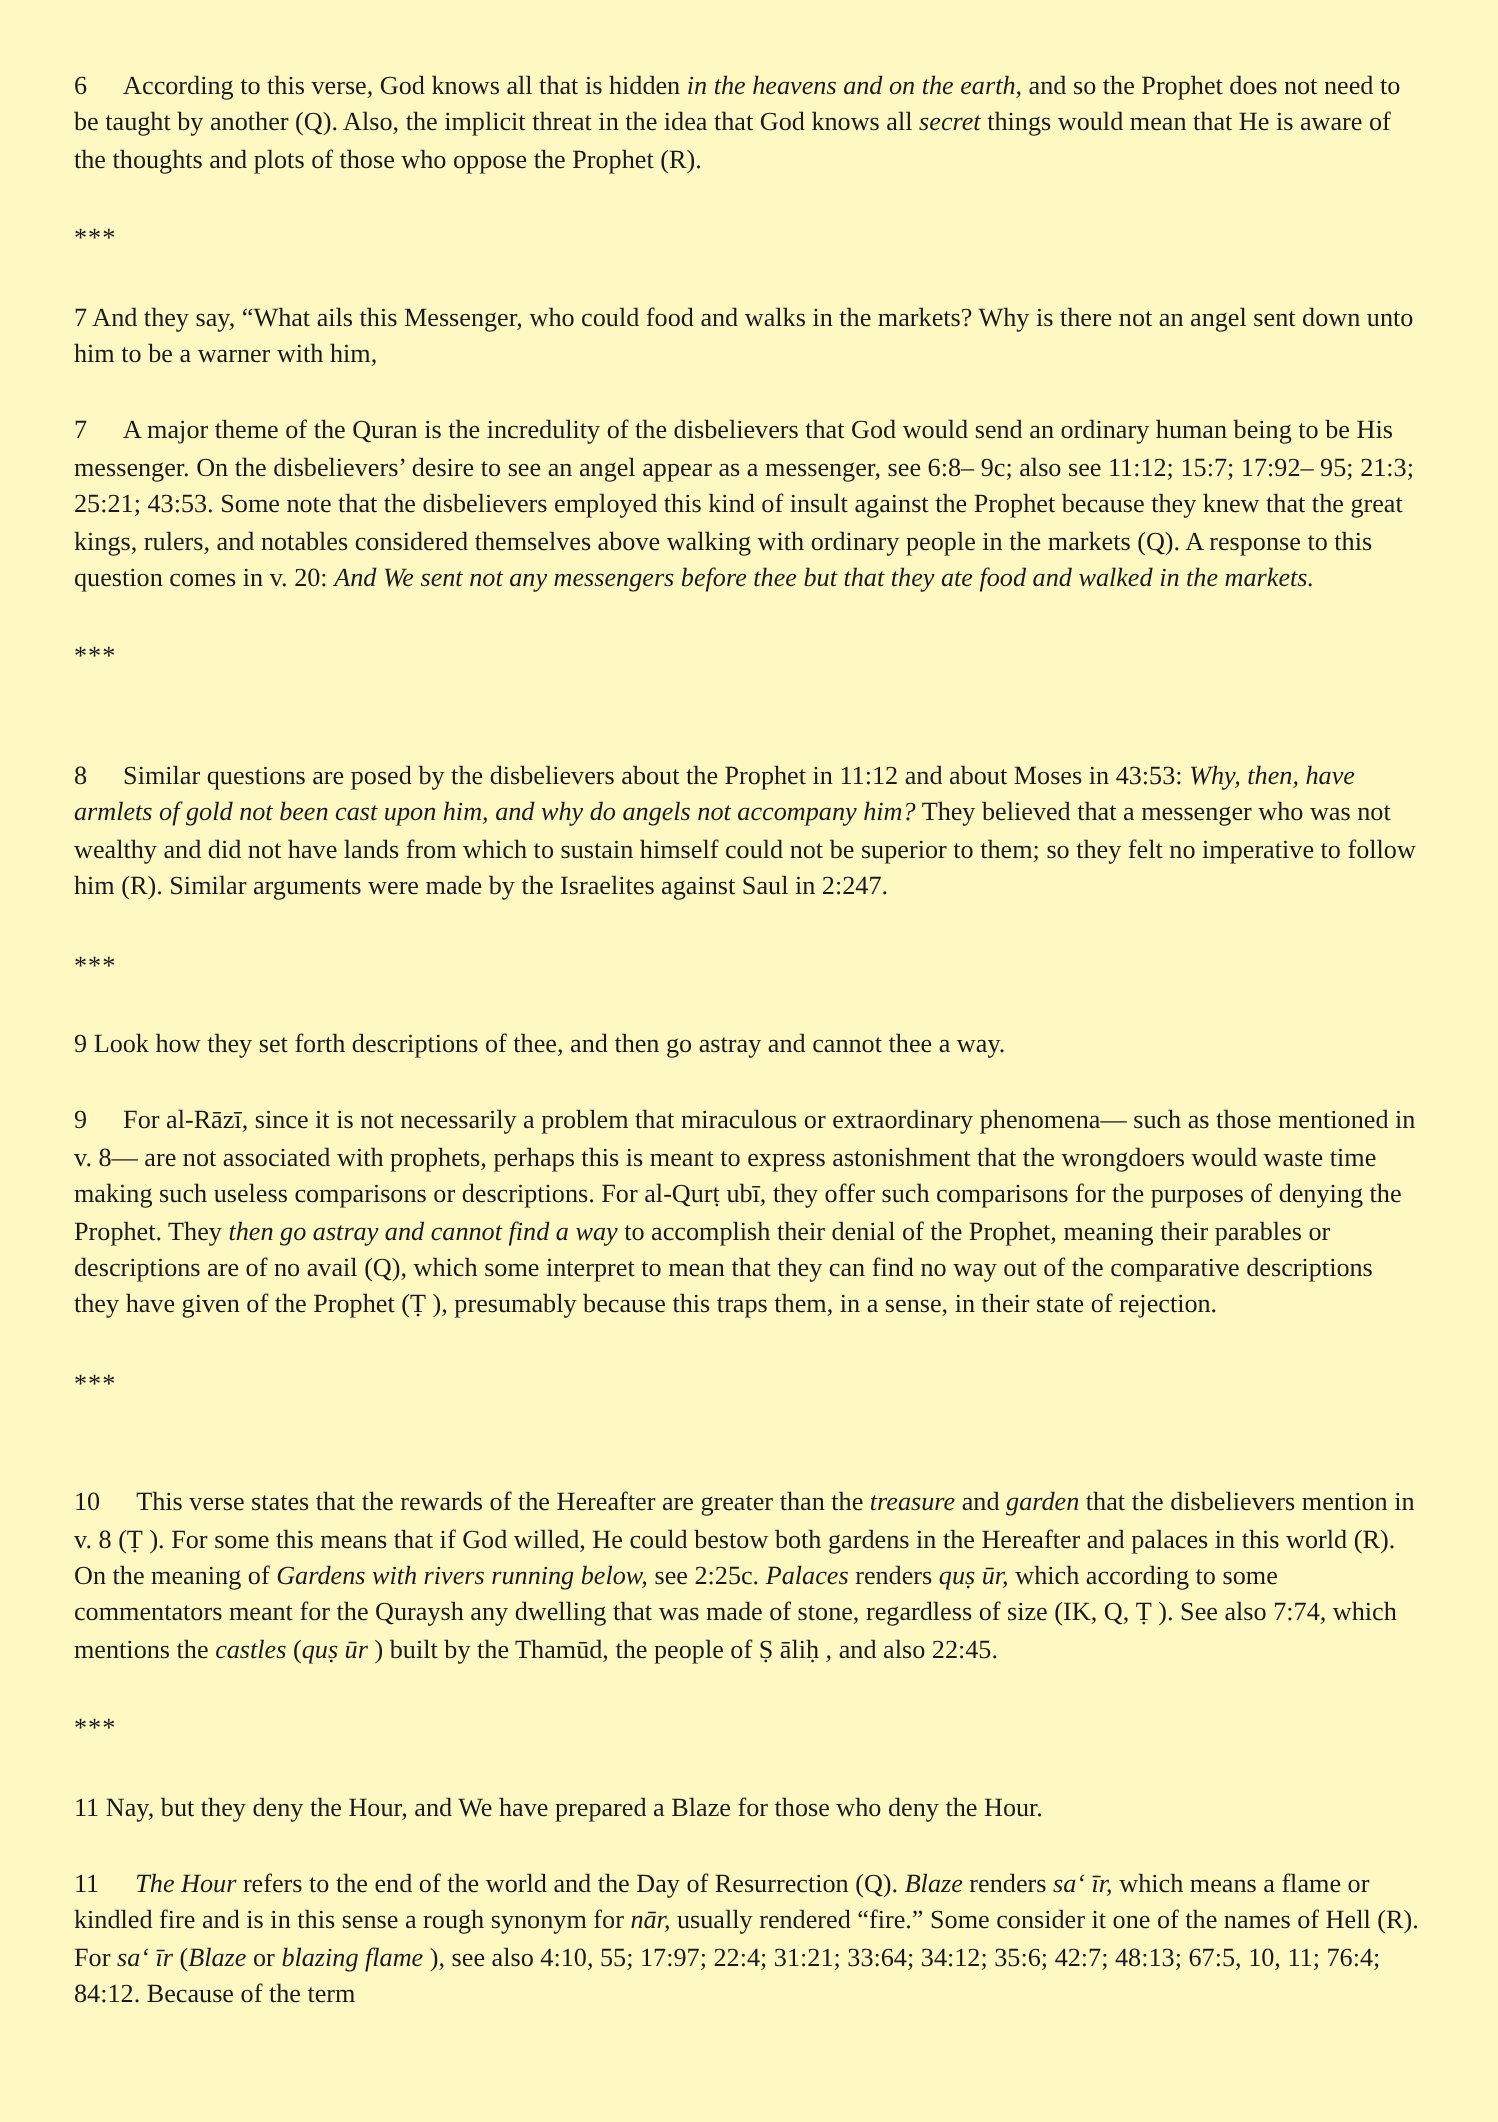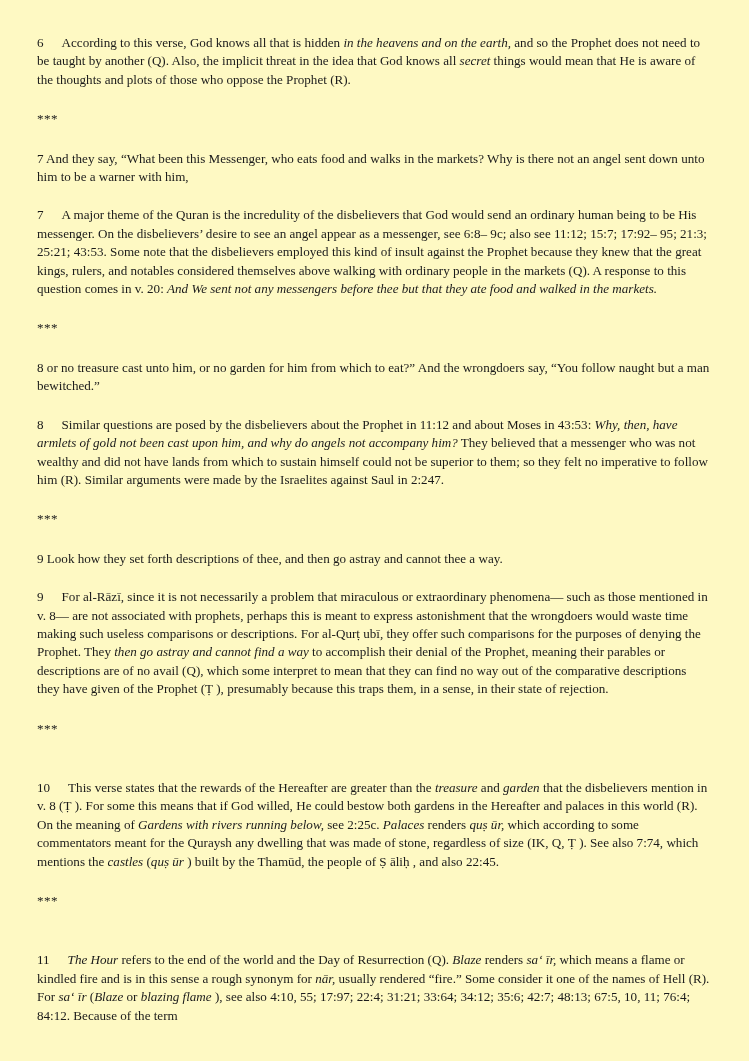--- a/index.html
+++ b/index.html
@@ -57,39 +57,39 @@
 </style>
 </head>
 <body>
 
 <div class="page">
   <div class="content" id="content-root">
       <p class="block commentary"><span>6</span><span class="num-gap"></span><span>According to this verse, God knows all that is hidden </span><i>in the heavens and on the earth,</i><span> and so the Prophet does not need to be taught by another (Q). Also, the implicit threat in the idea that God knows all </span><i>secret</i><span> things would mean that He is aware of the thoughts and plots of those who oppose the Prophet (R).</span></p>
       <div class="sp-before-divider"></div>
       <p class="divider">***</p>
       <div class="sp-after-divider"></div>
-      <p class="block verse"><span>7</span> <span>And they say, “What been this Messenger, who eats food and walks in the markets? Why is there not an angel sent down unto him to be a warner with him,</span></p>
+      <p class="block verse"><span>7</span> <span>And they say, “What ails this Messenger, who could food and walks in the markets? Why is there not an angel sent down unto him to be a warner with him,</span></p>
       <div class="sp-after-verse"></div>
       <p class="block commentary"><span>7</span><span class="num-gap"></span><span>A major theme of the Quran is the incredulity of the disbelievers that God would send an ordinary human being to be His messenger. On the disbelievers’ desire to see an angel appear as a messenger, see 6:8– 9c; also see 11:12; 15:7; 17:92– 95; 21:3; 25:21; 43:53. Some note that the disbelievers employed this kind of insult against the Prophet because they knew that the great kings, rulers, and notables considered themselves above walking with ordinary people in the markets (Q). A response to this question comes in v. 20: </span><i>And We sent not any messengers before thee but that they ate food and walked in the markets.</i></p>
       <div class="sp-before-divider"></div>
       <p class="divider">***</p>
       <div class="sp-after-divider"></div>
-      <p class="block verse"><span>8</span> <span>or no treasure cast unto him, or no garden for him from which to eat?” And the wrongdoers say, “You follow naught but a man bewitched.”</span></p>
       <div class="sp-after-verse"></div>
       <p class="block commentary"><span>8</span><span class="num-gap"></span><span>Similar questions are posed by the disbelievers about the Prophet in 11:12 and about Moses in 43:53: </span><i>Why, then, have armlets of gold not been cast upon him, and why do angels not accompany him?</i><span> They believed that a messenger who was not wealthy and did not have lands from which to sustain himself could not be superior to them; so they felt no imperative to follow him (R). Similar arguments were made by the Israelites against Saul in 2:247.</span></p>
       <div class="sp-before-divider"></div>
       <p class="divider">***</p>
       <div class="sp-after-divider"></div>
       <p class="block verse"><span>9</span> <span>Look how they set forth descriptions of thee, and then go astray and cannot thee a way.</span></p>
       <div class="sp-after-verse"></div>
       <p class="block commentary"><span>9</span><span class="num-gap"></span><span>For al-Rāzī, since it is not necessarily a problem that miraculous or extraordinary phenomena— such as those mentioned in v. 8— are not associated with prophets, perhaps this is meant to express astonishment that the wrongdoers would waste time making such useless comparisons or descriptions. For al-Qurṭ ubī, they offer such comparisons for the purposes of denying the Prophet. They </span><i>then go astray and cannot find a way</i><span> to accomplish their denial of the Prophet, meaning their parables or descriptions are of no avail (Q), which some interpret to mean that they can find no way out of the comparative descriptions they have given of the Prophet (Ṭ ), presumably because this traps them, in a sense, in their state of rejection.</span></p>
       <div class="sp-before-divider"></div>
       <p class="divider">***</p>
       <div class="sp-after-divider"></div>
       <div class="sp-after-verse"></div>
       <p class="block commentary"><span>10</span><span class="num-gap"></span><span>This verse states that the rewards of the Hereafter are greater than the </span><i>treasure</i><span> and </span><i>garden</i><span> that the disbelievers mention in v. 8 (Ṭ ). For some this means that if God willed, He could bestow both gardens in the Hereafter and palaces in this world (R). On the meaning of </span><i>Gardens with rivers running below,</i><span> see 2:25c. </span><i>Palaces</i><span> renders </span><i>quṣ ūr,</i><span> which according to some commentators meant for the Quraysh any dwelling that was made of stone, regardless of size (IK, Q, Ṭ ). See also 7:74, which mentions the </span><i>castles</i><span> (</span><i>quṣ ūr</i><span> ) built by the Thamūd, the people of Ṣ āliḥ , and also 22:45.</span></p>
       <div class="sp-before-divider"></div>
       <p class="divider">***</p>
       <div class="sp-after-divider"></div>
+      <p class="block verse"><span>11</span> <span>Nay, but they deny the Hour, and We have prepared a Blaze for those who deny the Hour.</span></p>
       <div class="sp-after-verse"></div>
       <p class="block commentary"><span>11</span><span class="num-gap"></span><i>The Hour</i><span> refers to the end of the world and the Day of Resurrection (Q). </span><i>Blaze</i><span> renders </span><i>saʻ īr,</i><span> which means a flame or kindled fire and is in this sense a rough synonym for </span><i>nār,</i><span> usually rendered “fire.” Some consider it one of the names of Hell (R). For </span><i>saʻ īr</i><span> (</span><i>Blaze</i><span> or </span><i>blazing flame</i><span> ), see also 4:10, 55; 17:97; 22:4; 31:21; 33:64; 34:12; 35:6; 42:7; 48:13; 67:5, 10, 11; 76:4; 84:12. Because of the term </span></p>
     </div>
 </div>
 
 </body></html>

